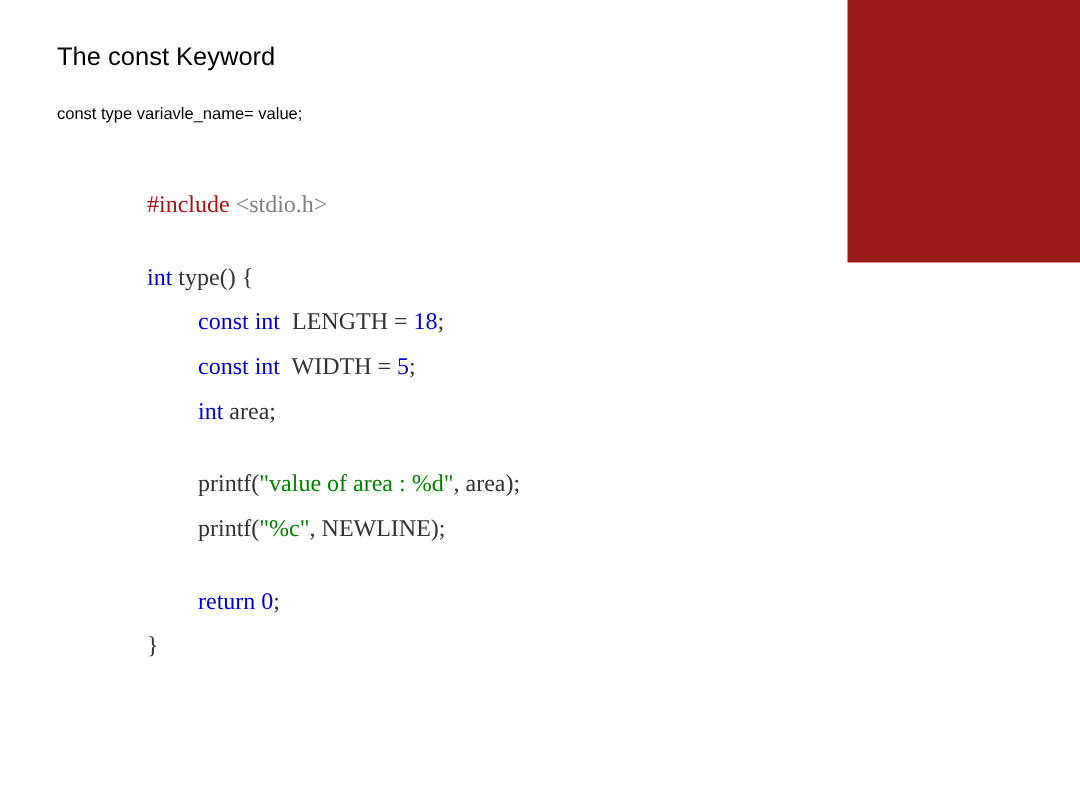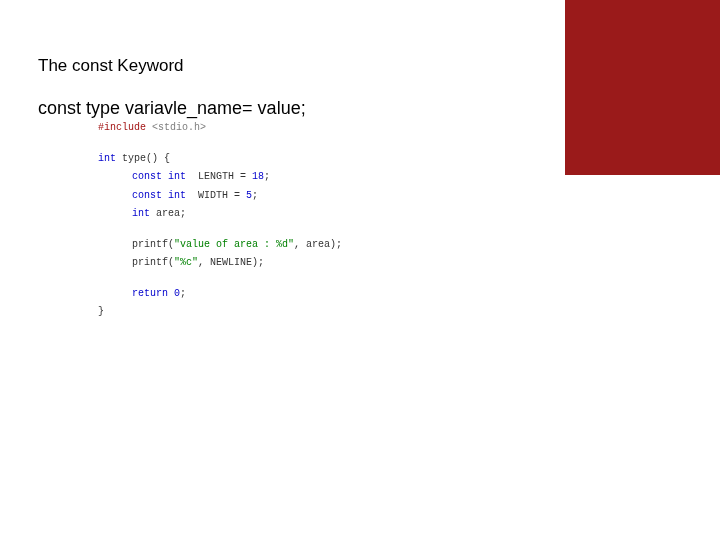--- a/index.html
+++ b/index.html
@@ -21,31 +21,31 @@
   }
   .content {
     padding: 28px 0 0 38px;
     width: 560px;
   }
   .heading {
     font-size: 17px;
     font-weight: 400;
     margin-bottom: 22px;
     color: #000;
-    margin-top: 28px;
   }
   .syntax-line {
-    font-size: 18px;
+    font-size: 11px;
     font-weight: 400;
     color: #000;
+    margin-bottom: 40px;
   }
   .code-block {
     margin-left: 60px;
-    font-family: Liberation Mono, monospace;
-    font-size: 10px;
+    font-family: Liberation Serif, serif;
+    font-size: 16px;
     line-height: 1.85;
     color: #333;
   }
   .code-line { white-space: pre; }
   .tok-preproc { color: #a31515; }
   .tok-include { color: #7f7f7f; }
   .tok-keyword { color: #0000cc; font-weight: 500; }
   .tok-type { color: #0000cc; font-weight: 500; }
   .tok-punct { color: #333; }
   .tok-ident { color: #333; }

